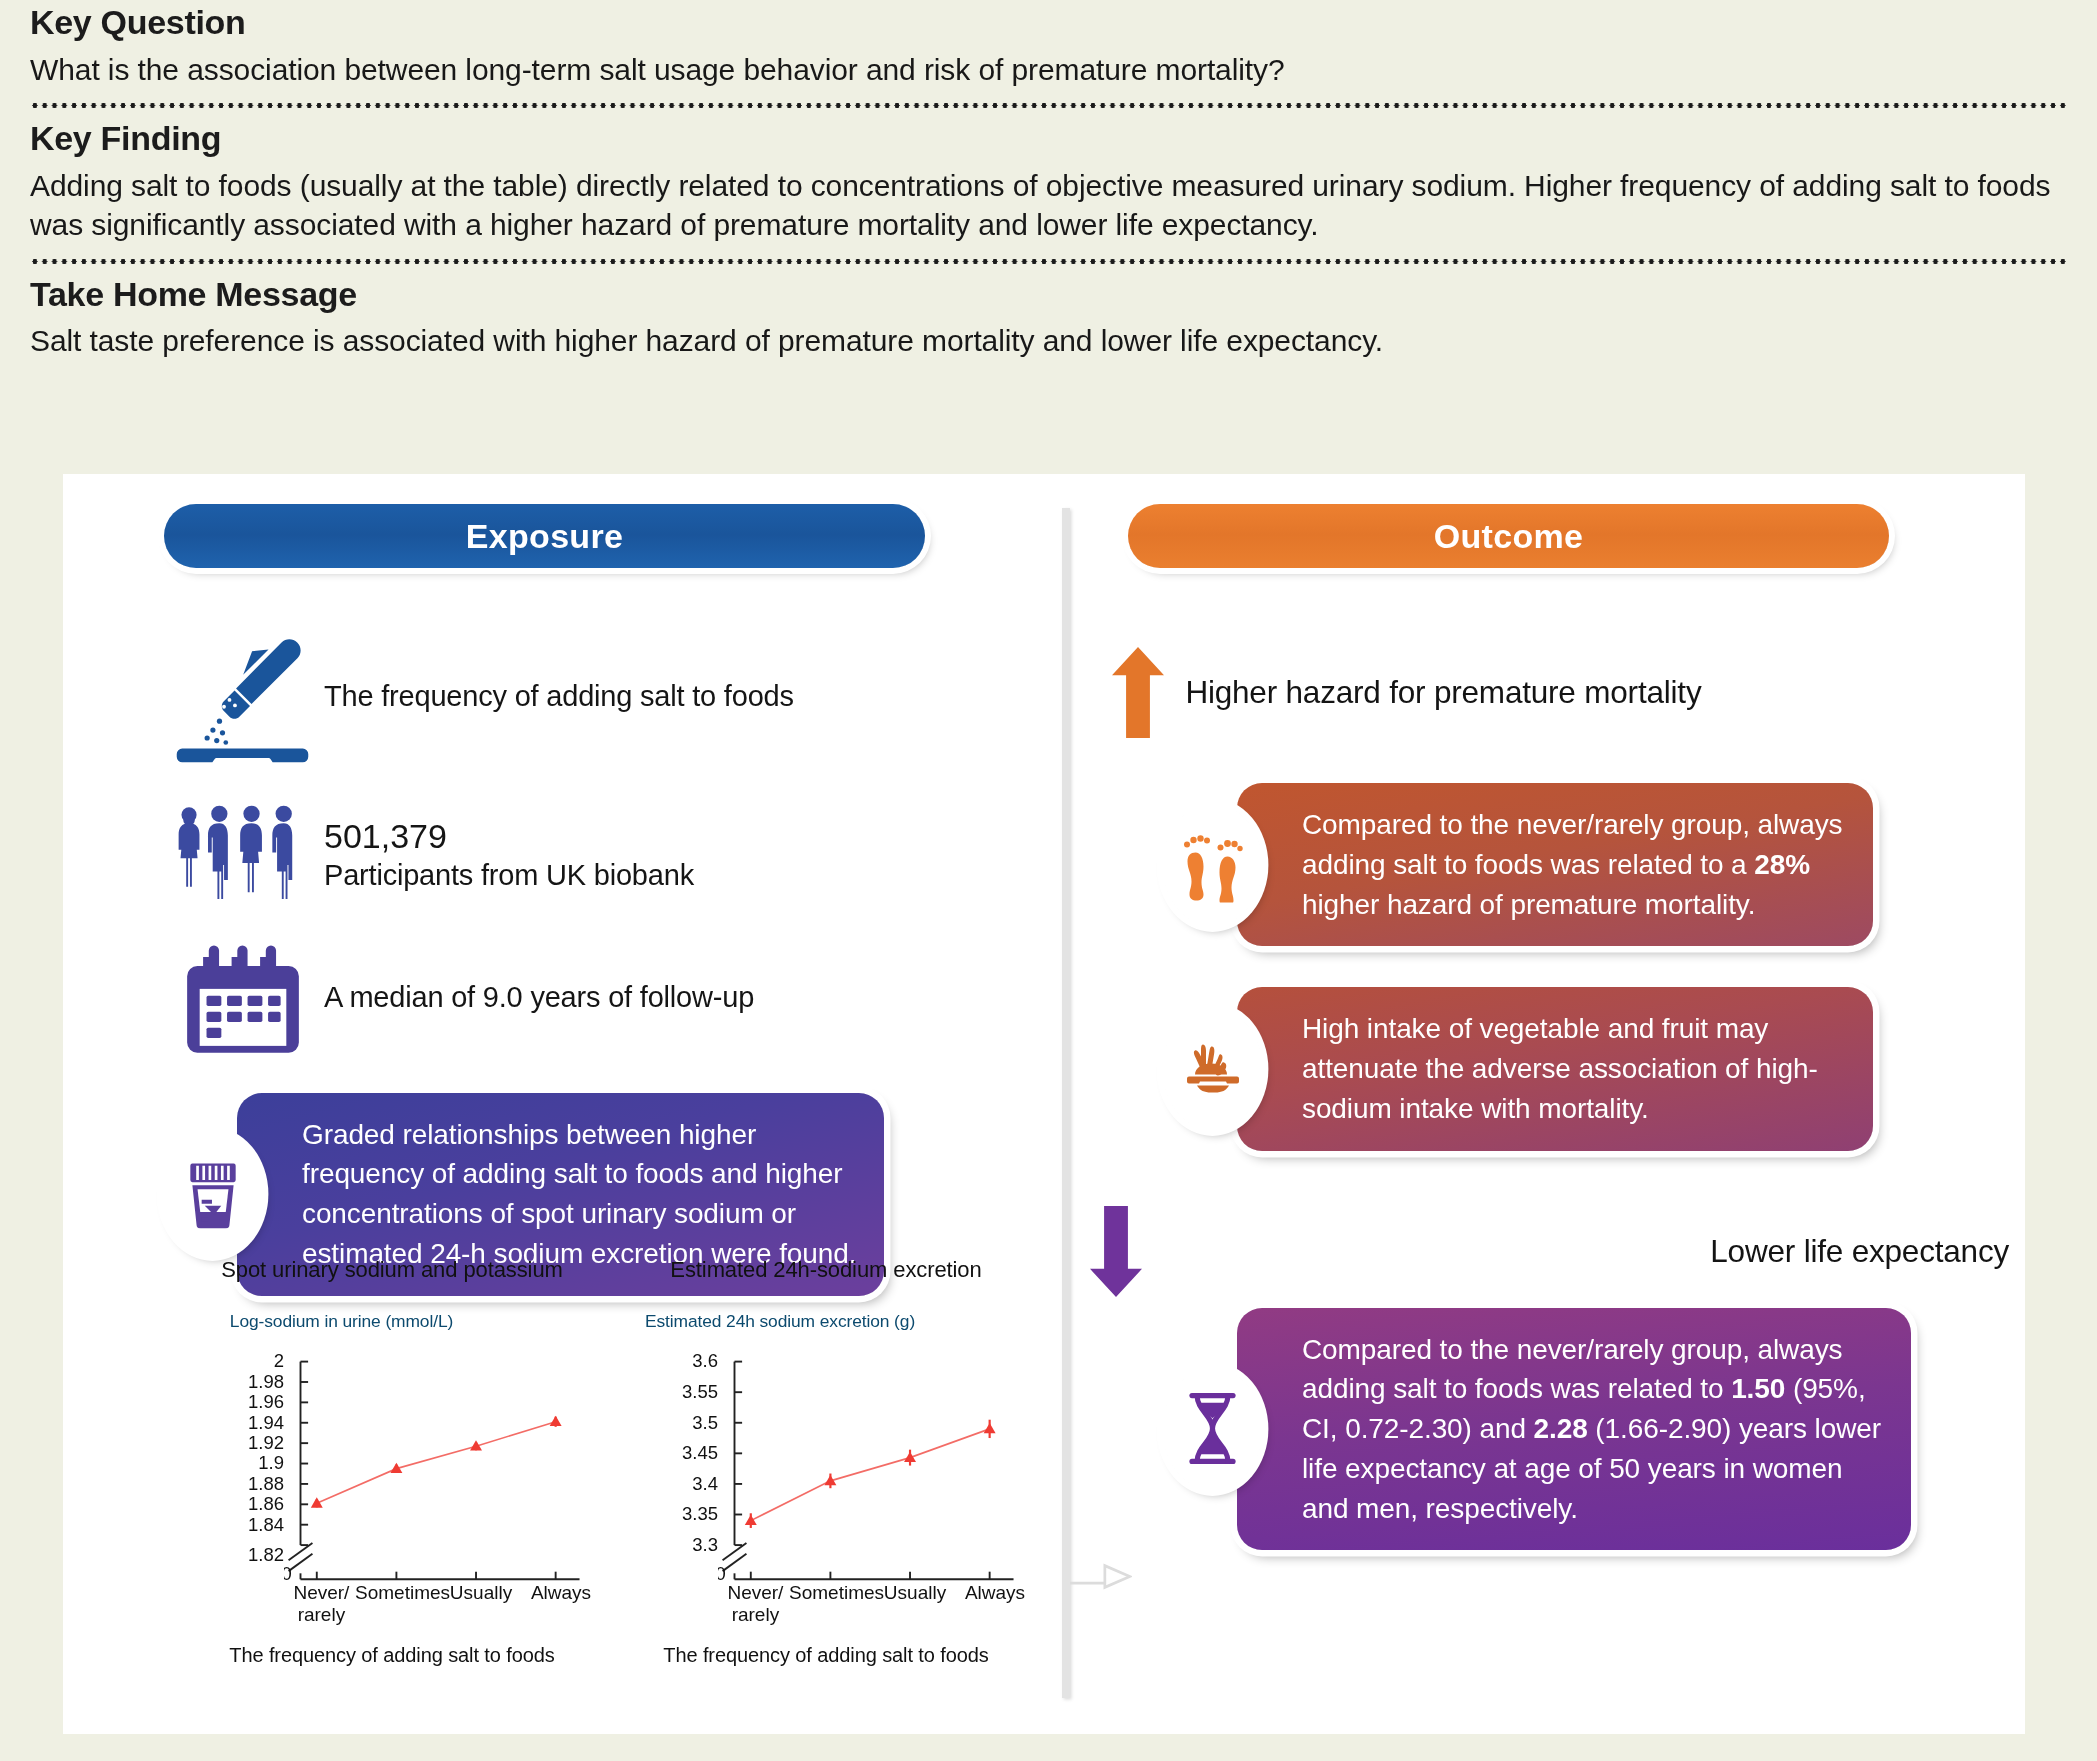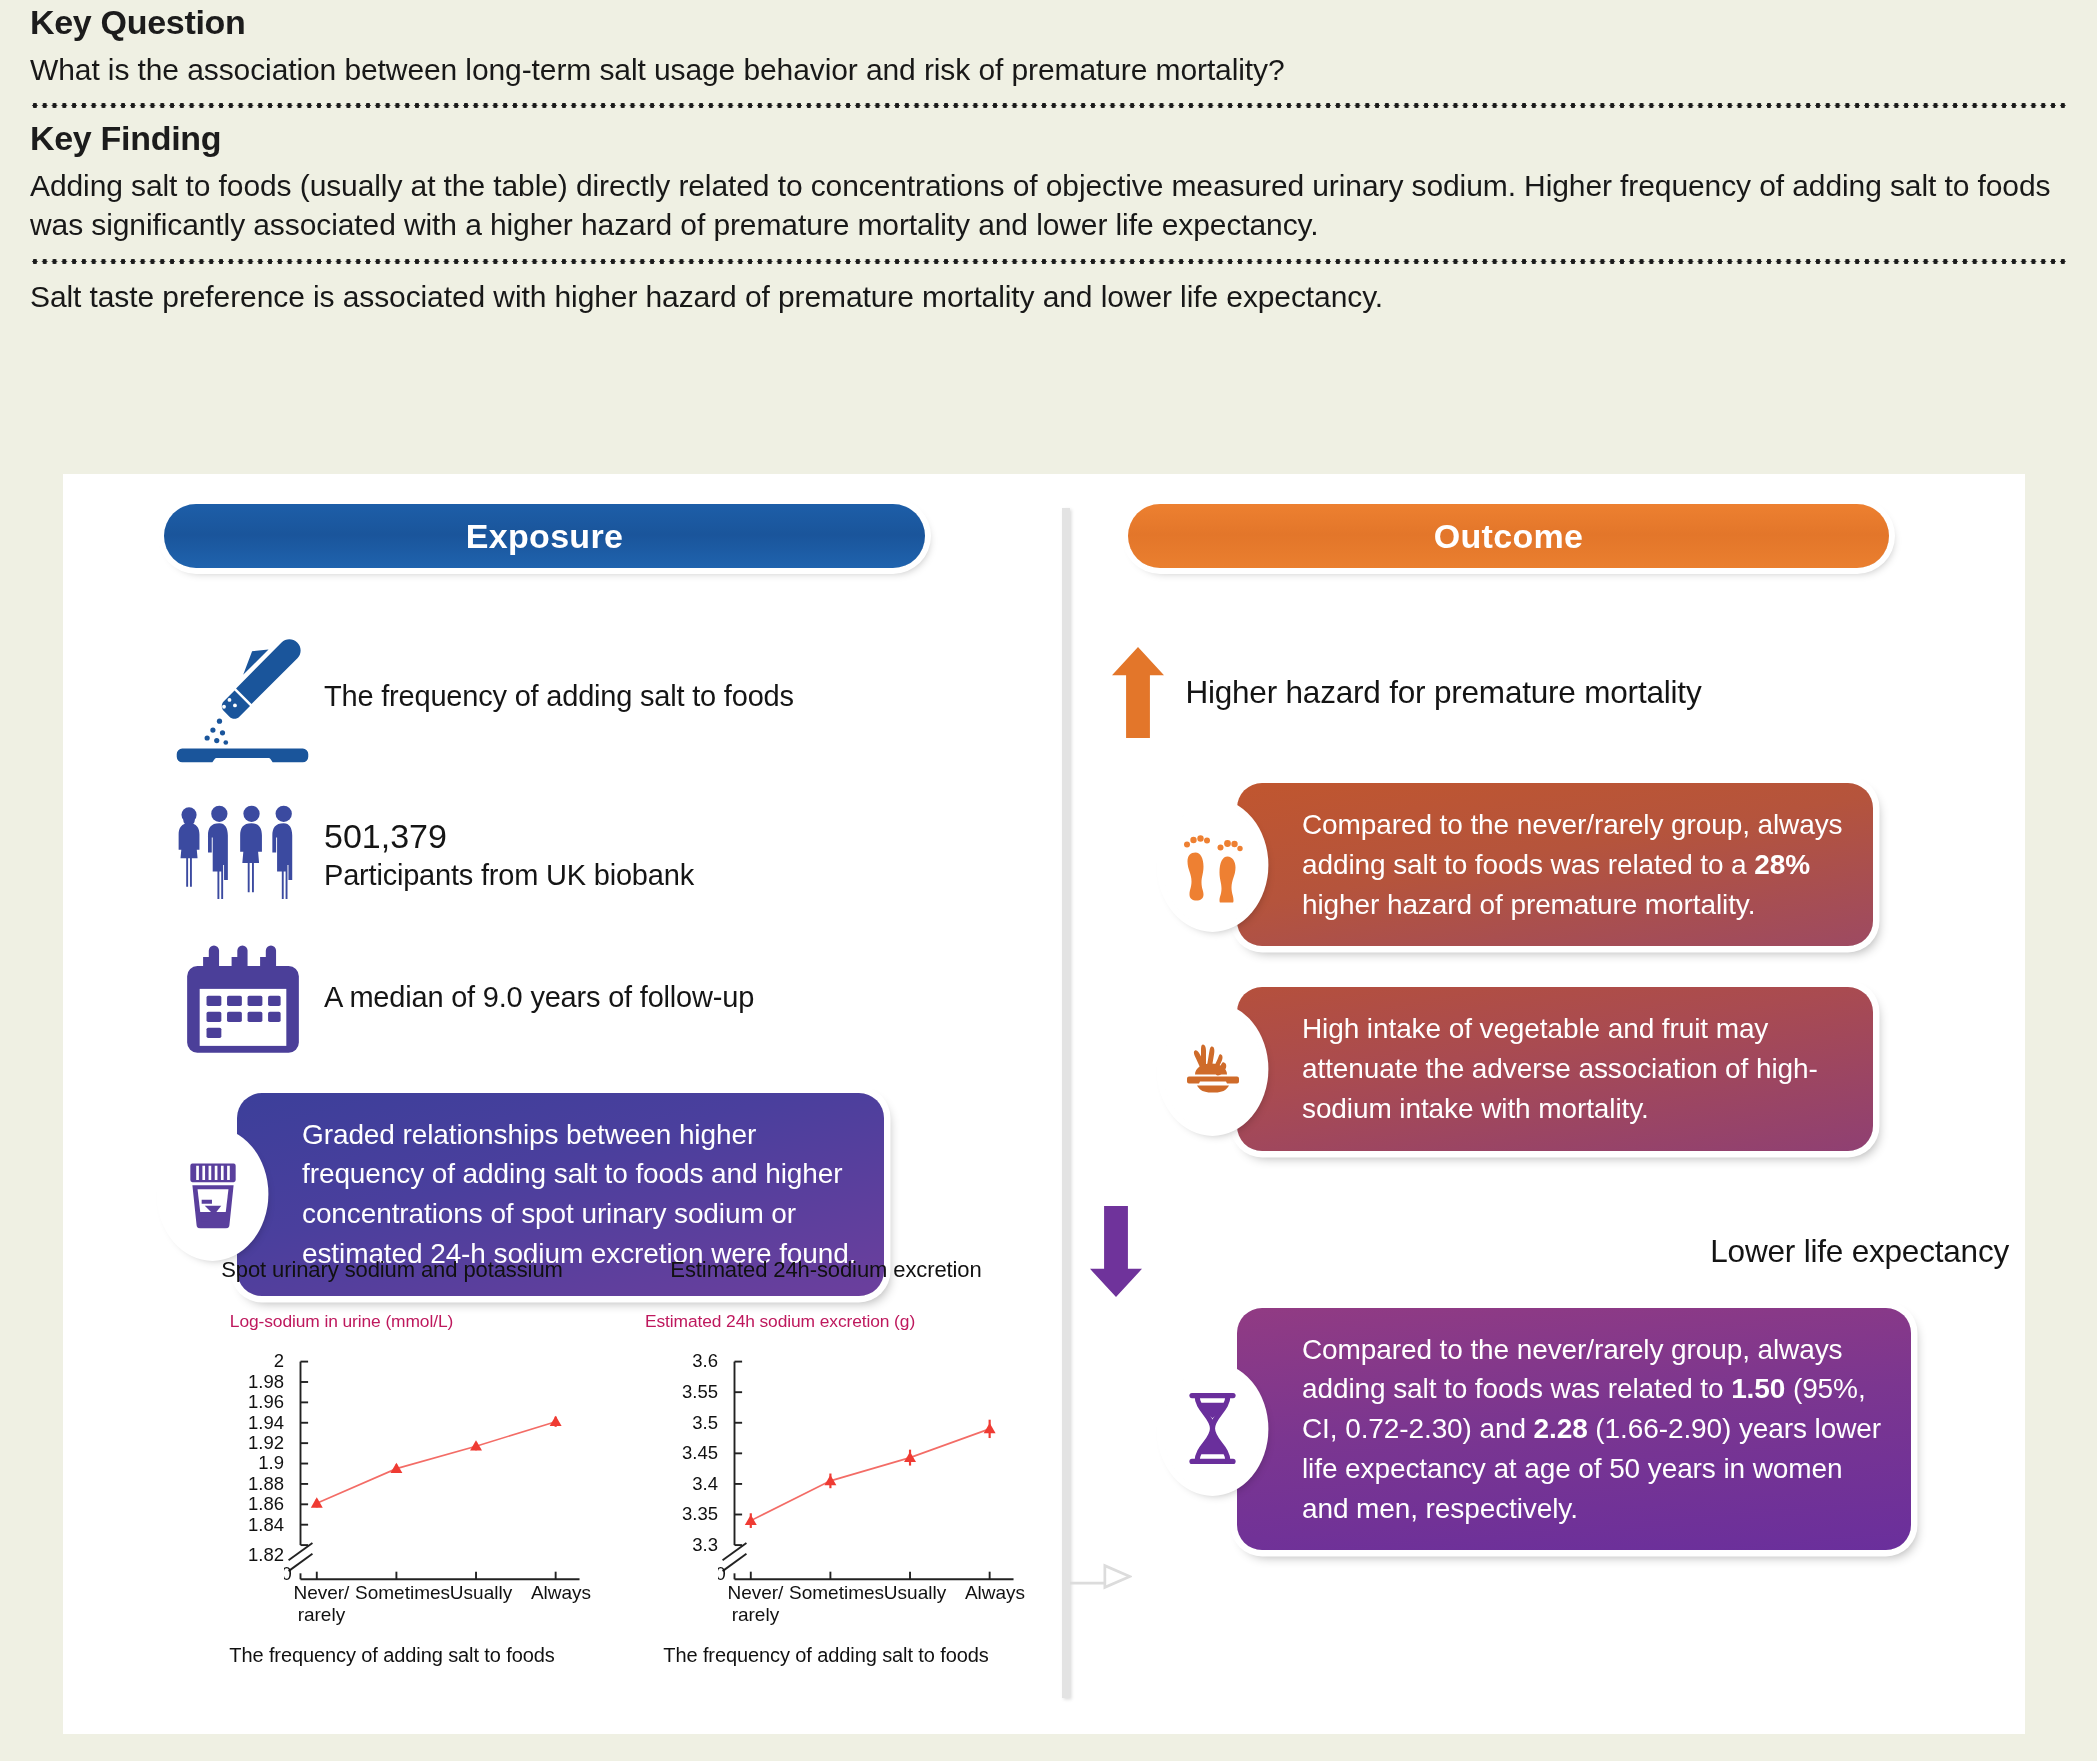--- a/index.html
+++ b/index.html
@@ -143,21 +143,21 @@
 
   
   .charts { position: absolute; left: 106px; top: 783px; width: 848px; display: flex; }
   .chart { width: 380px; position: relative; }
   .chart + .chart { margin-left: 54px; }
   .chart-title {
     text-align: center; font-size: 22px; color: #111;
     line-height: 1.18; height: 54px; letter-spacing: -0.1px;
   }
   .axis-title {
-    font-size: 17.4px; color: #be185d; line-height: 1.15;
+    font-size: 17.4px; color: #0c4a6e; line-height: 1.15;
     text-align: center; height: 43px; letter-spacing: -0.1px;
   }
   #c1 .axis-title { margin-left: -101px; }
   #c2 .axis-title { margin-left: -92px; }
   .plotwrap { position: relative; height: 228px; }
   .ylabels {
     position: absolute; left: 0; top: 0; width: 82px;
     font-size: 18.5px; color: #111; text-align: right;
   }
   .ylabels div { line-height: 1; position: absolute; right: 0; }
@@ -183,20 +183,21 @@
   </div>
   <div class="dotted-rule"></div>
 
   <div class="hsection">
     <h2>Key Finding</h2>
     <p>Adding salt to foods (usually at the table) directly related to concentrations of objective measured urinary sodium. Higher frequency of adding salt to foods was significantly associated with a higher hazard of premature mortality and lower life expectancy.</p>
   </div>
   <div class="dotted-rule"></div>
 
   <div class="hsection">
+    <h2>Take Home Message</h2>
     <p>Salt taste preference is associated with higher hazard of premature mortality and lower life expectancy.</p>
   </div>
 </div>
 
 <div class="panel">
 
   <div class="divider"></div>
   <svg class="divider-arrow" viewBox="0 0 116 108">
     <path d="M2 66 L66 66 L66 34 L112 54 L66 74 L66 66 Z" fill="#ffffff" stroke="#dcdcdc" stroke-width="5"></path>
   </svg>

